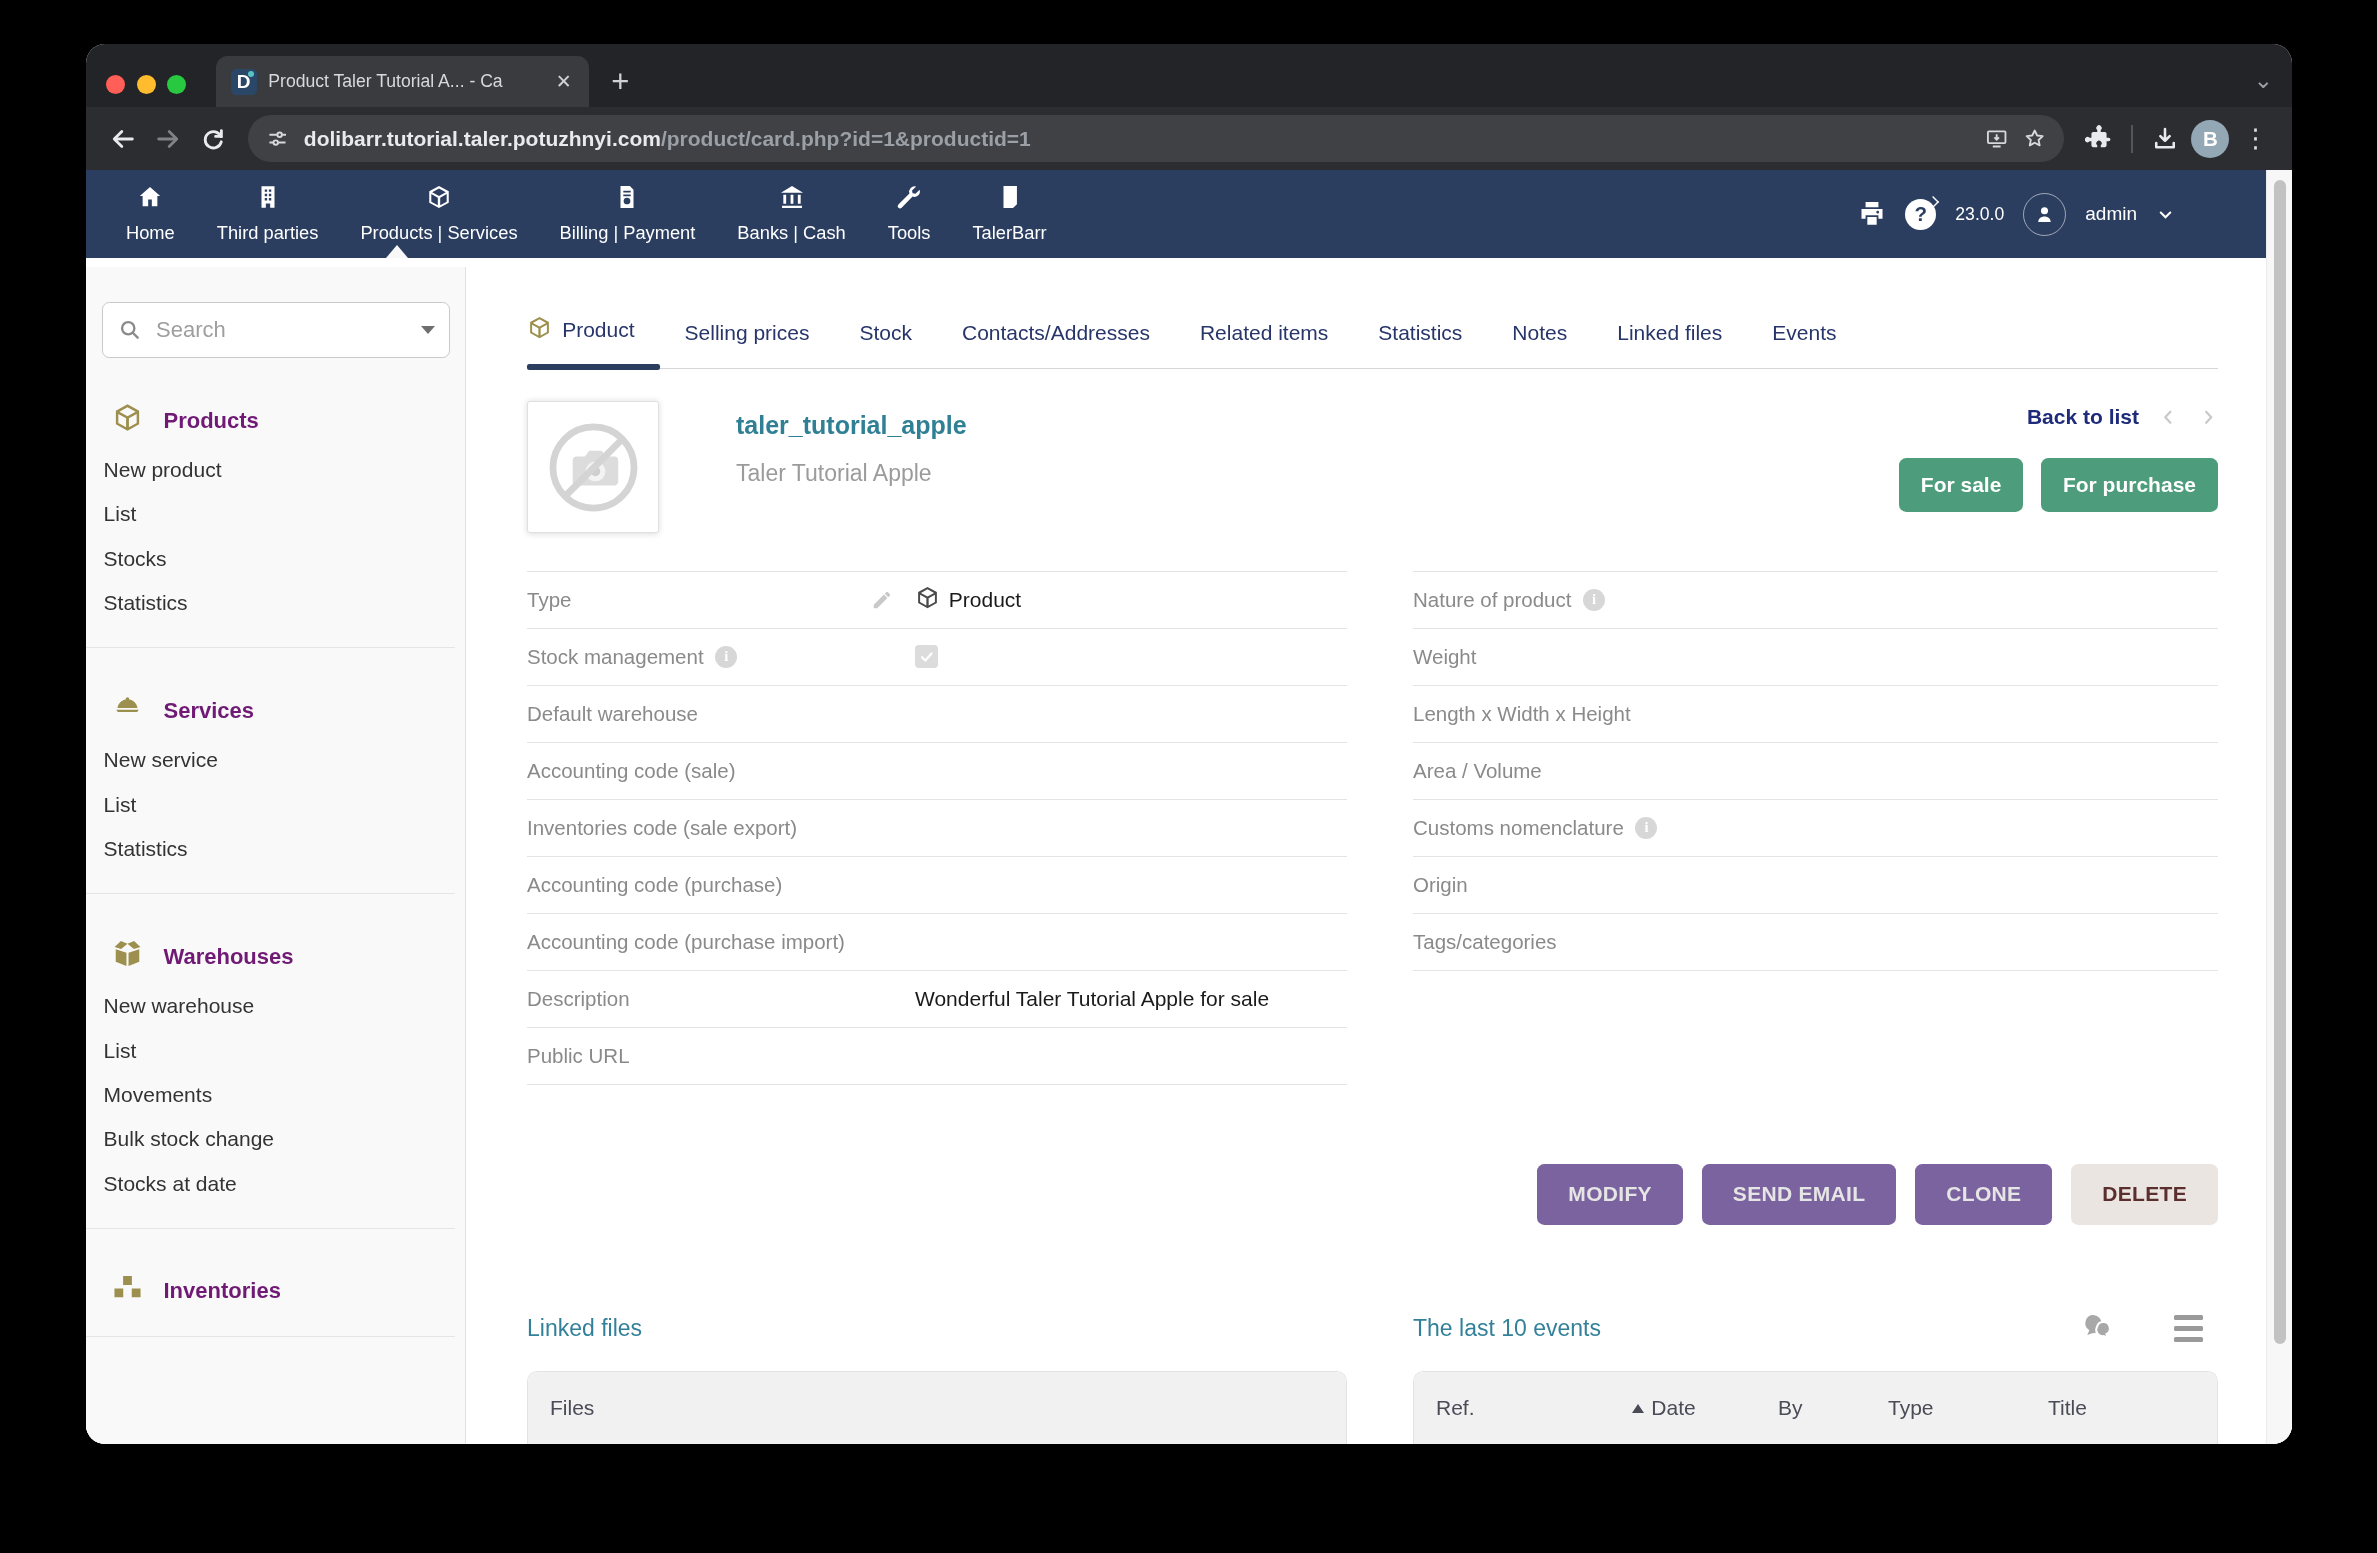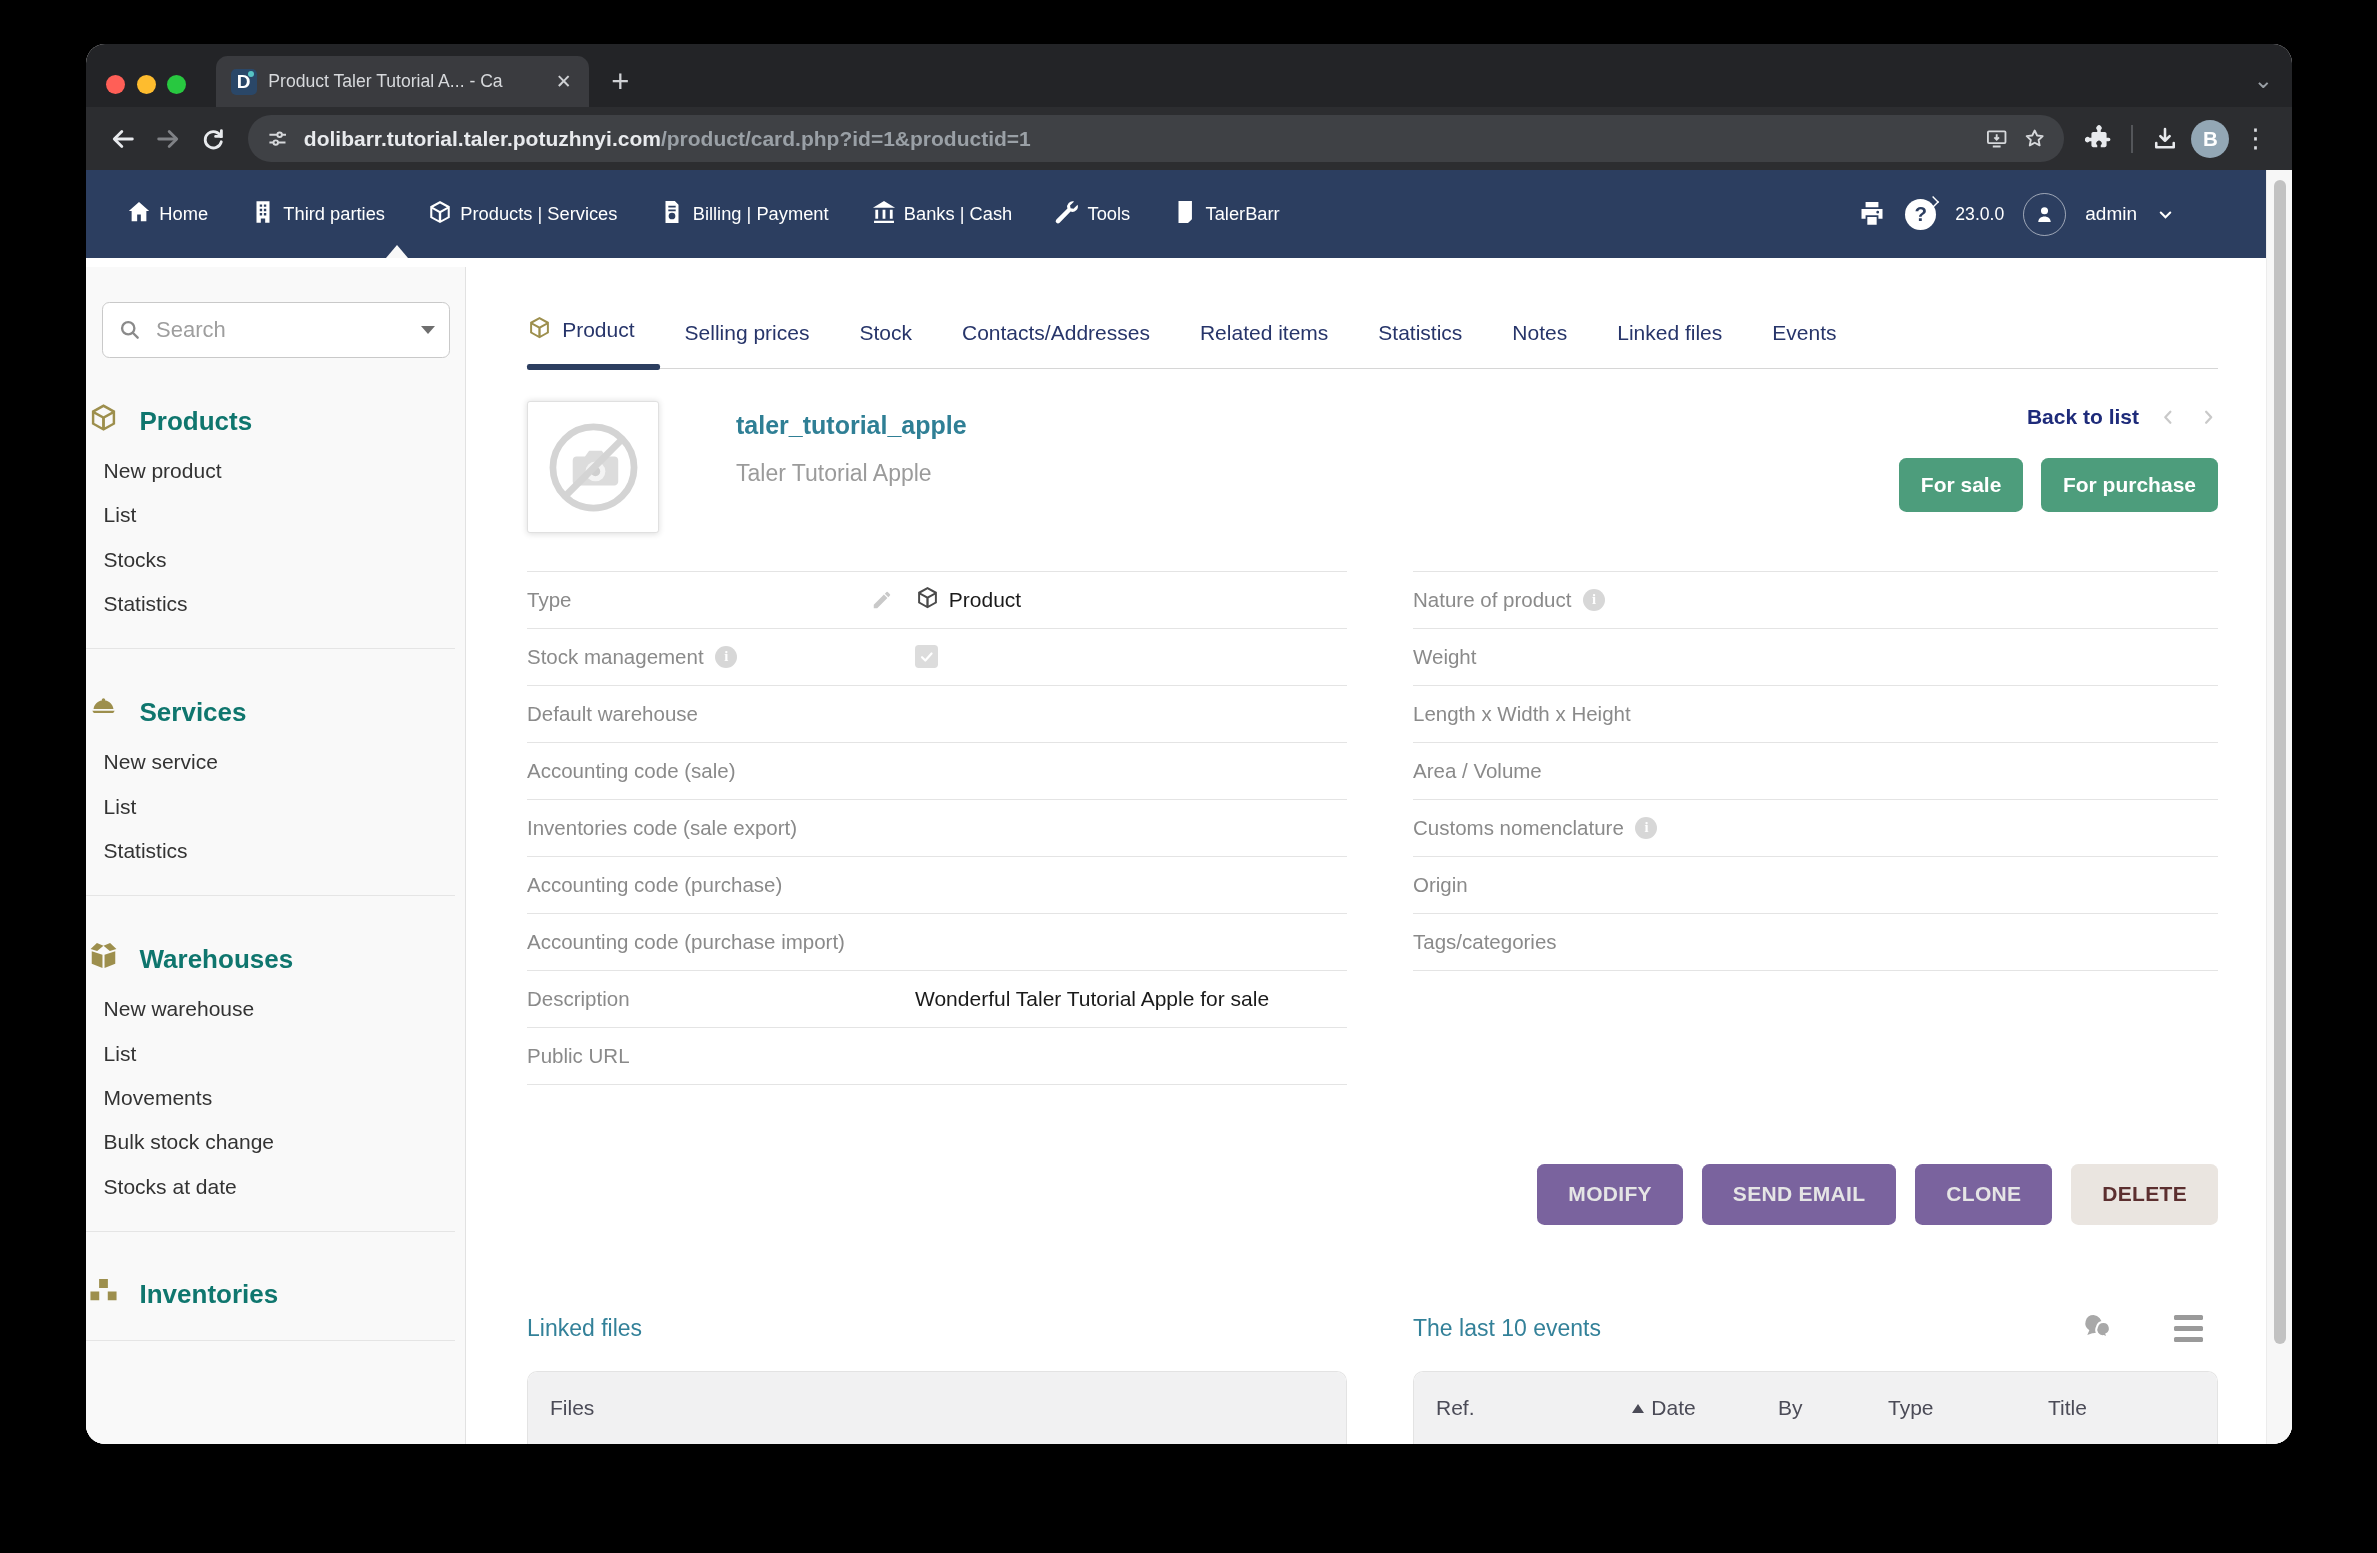--- a/index.html
+++ b/index.html
@@ -32,21 +32,21 @@
   .url .path{color:#9aa0a6;}
   .ospacer{flex:1;}
   .tb-divider{width:1.5px;height:28px;background:#54565a;margin:0 5.9px;flex-shrink:0;}
   .avatar-b{width:38px;height:38px;border-radius:50%;background:#93a7b5;color:#fff;font-size:20.5px;font-weight:bold;
     display:flex;align-items:center;justify-content:center;flex-shrink:0;}
   .kebab{color:#dadce0;font-size:26px;letter-spacing:0;padding:0 5.9px;}
   
   .content{flex:1;position:relative;background:#fff;overflow:hidden;display:flex;flex-direction:column;}
   .dolinav{height:88px;background:#2c3e60;flex-shrink:0;display:flex;align-items:center;color:#fff;
     padding-left:19px;position:relative;}
-  .nav-item{display:flex;flex-direction:row;align-items:center;justify-content:center;gap:7.3px;
+  .nav-item{display:flex;flex-direction:column;align-items:center;justify-content:center;gap:7.3px;
     padding:0 21px;font-size:18.3px;cursor:pointer;}
   .nav-item .icon svg{width:26px;height:26px;fill:#fff;}
   .notch{position:absolute;bottom:0;left:300px;width:0;height:0;
     border-left:11.7px solid transparent;border-right:11.7px solid transparent;border-bottom:13px solid #f8f8f8;}
   .nav-right{margin-left:auto;display:flex;align-items:center;gap:19px;padding-right:117px;}
   .nav-right .icon svg{width:28px;height:28px;fill:#fff;}
   .help-circle{width:31px;height:31px;border-radius:50%;background:#fff;color:#2c3e60;font-weight:bold;
     font-size:20.5px;display:flex;align-items:center;justify-content:center;position:relative;}
   .help-circle::before{content:"?";}
   .help-circle::after{content:"";position:absolute;right:-2.9px;top:-2.9px;width:10.2px;height:10.2px;
@@ -63,22 +63,22 @@
   .sidebar{width:379px;background:#f9f9f9;border-right:0.7px solid #e2e2e2;flex-shrink:0;padding-top:35px;}
   .search-box{margin:0 14.6px 0 16px;height:54px;background:#fff;border:1.5px solid #c9c9c9;border-radius:7.3px;
     display:flex;align-items:center;padding:0 14.6px;gap:13px;}
   .search-box svg{width:23.4px;height:23.4px;color:#8a8a8a;flex-shrink:0;}
   .search-box input{border:none;outline:none;flex:1;font-size:22px;color:#333;min-width:0;background:transparent;
     font-family:"Liberation Sans",sans-serif;}
   .search-box input::placeholder{color:#9e9e9e;}
   .dd-arrow{width:0;height:0;border-left:7.3px solid transparent;border-right:7.3px solid transparent;
     border-top:8.8px solid #6e6e6e;}
   .side-section{margin:44px 10.2px 0 0;padding-bottom:22px;border-bottom:0.7px solid #e5e5e5;}
-  .side-heading{display:flex;align-items:center;gap:20.5px;padding-left:2px;font-size:26px;font-weight:bold;
-    color:#0f766e;margin-bottom:8.8px;}
+  .side-heading{display:flex;align-items:center;gap:20.5px;padding-left:26px;font-size:22px;font-weight:bold;
+    color:#701a75;margin-bottom:8.8px;}
   .side-heading .icon svg{width:31px;height:31px;fill:#9d8f4d;}
   .side-item{font-size:21px;color:#333;padding:10.2px 0 10.2px 17.6px;cursor:pointer;}
   
   .main{flex:1;padding-left:61px;position:relative;min-width:0;}
   .tabsrow{display:flex;align-items:flex-end;height:101px;border-bottom:1.5px solid #d6d6d6;width:1691px;}
   .tab-d{font-size:21px;color:#27356a;padding:0 25px 23.4px 25px;position:relative;cursor:pointer;white-space:nowrap;}
   .tab-d:first-child{padding-left:0;}
   .tab-d.active{display:flex;align-items:center;gap:10.2px;}
   .tab-d.active::after{content:"";position:absolute;left:0;right:0;bottom:-1.5px;height:5.1px;background:#2c3e60;border-radius:2.2px;}
   .tab-d .icon svg{width:25px;height:25px;fill:#9d8f4d;}

